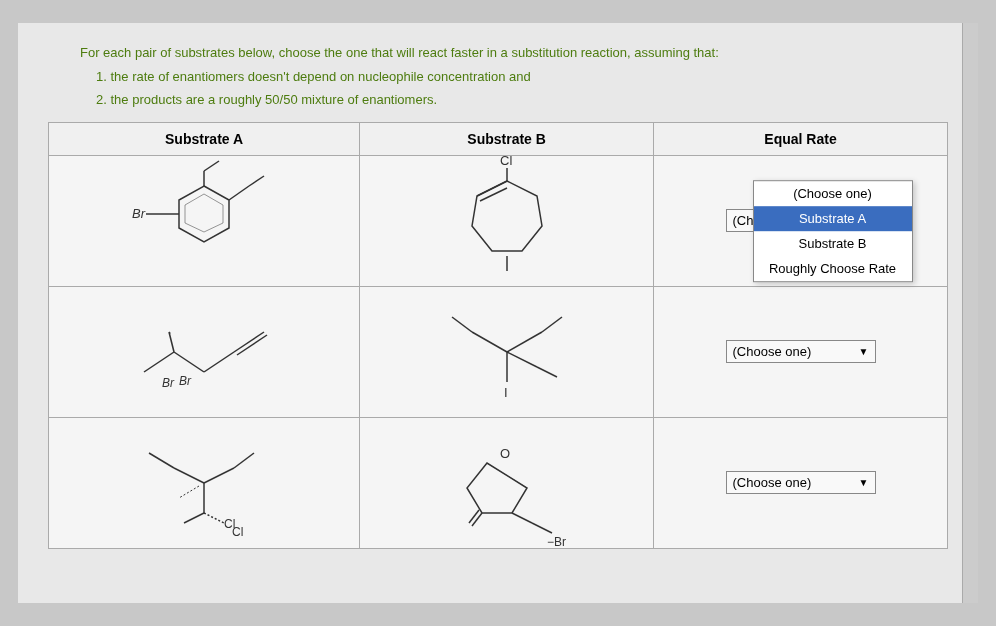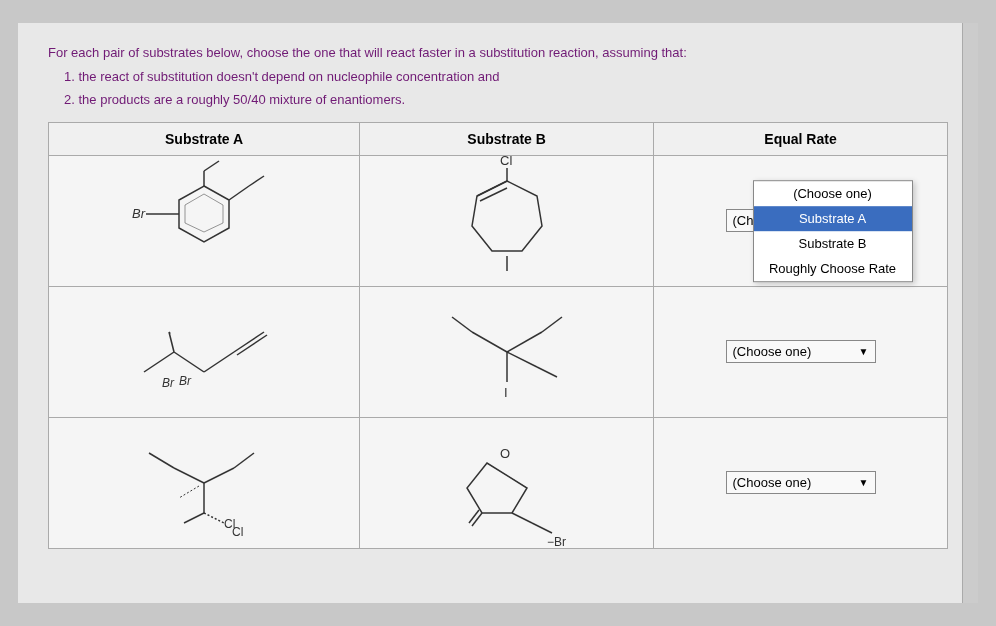--- a/index.html
+++ b/index.html
@@ -15,23 +15,24 @@
     }
     .main-container {
       background: #e8e8e8;
       padding: 20px 30px 20px 30px;
       width: 960px;
       min-height: 580px;
       position: relative;
     }
     .instructions {
       font-size: 13px;
-      color: #701a75;
+      color: #4d7c0f;
       margin-bottom: 12px;
       line-height: 1.5;
+      margin-left: 32px;
     }
     .instructions p {
       margin-bottom: 4px;
     }
     .instructions .numbered {
       margin-left: 16px;
     }
     table {
       border-collapse: collapse;
       width: 900px;
@@ -115,22 +116,22 @@
       border-left: 1px solid #aaa;
     }
   </style>
 </head>
 <body>
 
 <div class="main-container">
   <div class="instructions">
     <p>For each pair of substrates below, choose the one that will react faster in a substitution reaction, assuming that:</p>
     <div class="numbered">
-      <p>1. <span>the react of substitution doesn't depend on nucleophile concentration and</span></p>
-      <p>2. <span>the products are a roughly 50/40 mixture of enantiomers.</span></p>
+      <p>1. <span>the rate of enantiomers doesn't depend on nucleophile concentration and</span></p>
+      <p>2. <span>the products are a roughly 50/50 mixture of enantiomers.</span></p>
     </div>
   </div>
 
   <table>
     <thead>
       <tr>
         <th>Substrate A</th>
         <th>Substrate B</th>
         <th>Equal Rate</th>
       </tr>

